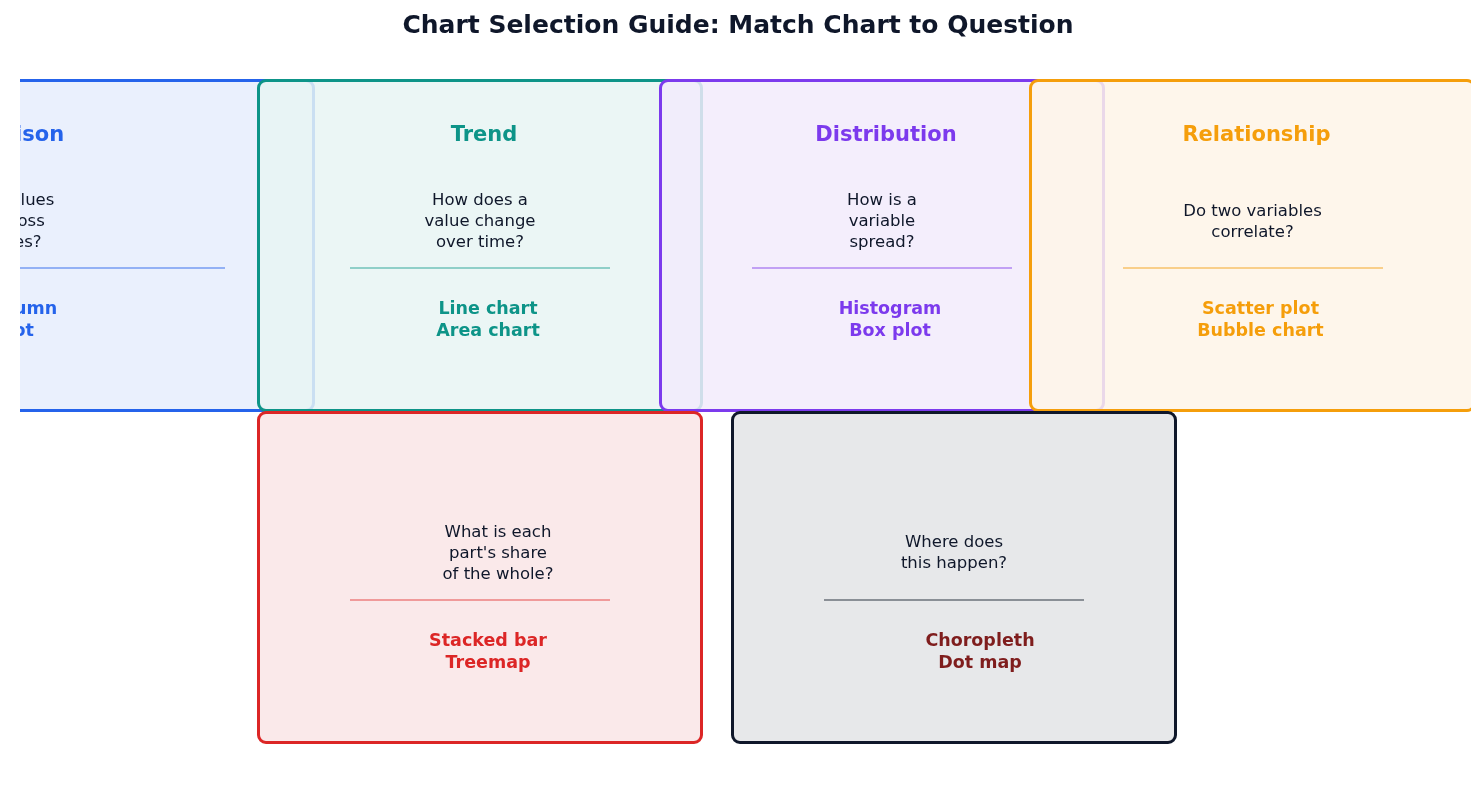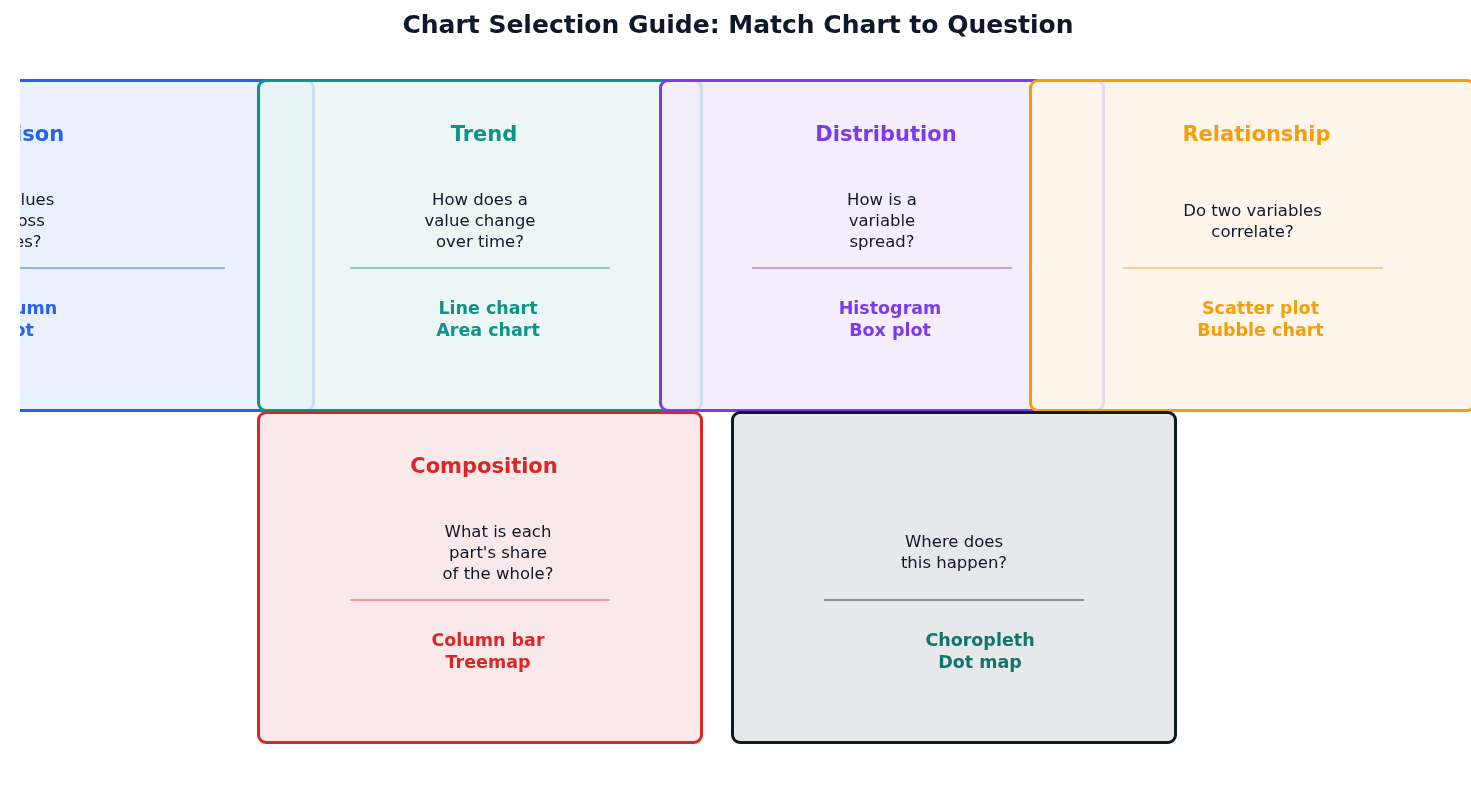--- a/index.html
+++ b/index.html
@@ -52,30 +52,29 @@
   <div class="card" style="left:969px; top:79px; width:447px; height:333px; border-color:#f59e0b; background:rgba(254,244,232,0.85);margin-left:40px;">
     <div class="head" style="color:#f59e0b;">Relationship</div>
     <div class="q" style="top:118px;">Do two variables
 correlate?</div>
     <div class="rule" style="top:185px; left:91px; width:260px; background:#f9cf8a;"></div>
     <div class="ans" style="top:215px; color:#f59e0b;">Scatter plot
 Bubble chart</div>
   </div>
 
   <div class="card" style="left:237px; top:411px; width:446px; height:333px; border-color:#dc2626; background:#fae9ea;">
-    <div class="head" style="color:#dc2626;">Composition</div>
     <div class="q" style="top:107px;padding-left:36px;">What is each
 part's share
 of the whole?</div>
     <div class="rule" style="top:185px; left:90px; width:260px; background:#f09a9a;"></div>
-    <div class="ans" style="top:215px; color:#dc2626;">Column bar
+    <div class="ans" style="top:215px; color:#dc2626;">Stacked bar
 Treemap</div>
   </div>
 
   <div class="card" style="left:711px; top:411px; width:446px; height:333px; border-color:#0f172a; background:#e7e8ea;">
     <div class="q" style="top:117px;">Where does
 this happen?</div>
     <div class="rule" style="top:185px; left:90px; width:260px; background:#8a8f96;"></div>
-    <div class="ans" style="top:215px; color:#0f766e;padding-left:36px;">Choropleth
+    <div class="ans" style="top:215px; color:#7f1d1d;padding-left:36px;">Choropleth
 Dot map</div>
   </div>
 
 </div>
 
 </body></html>

